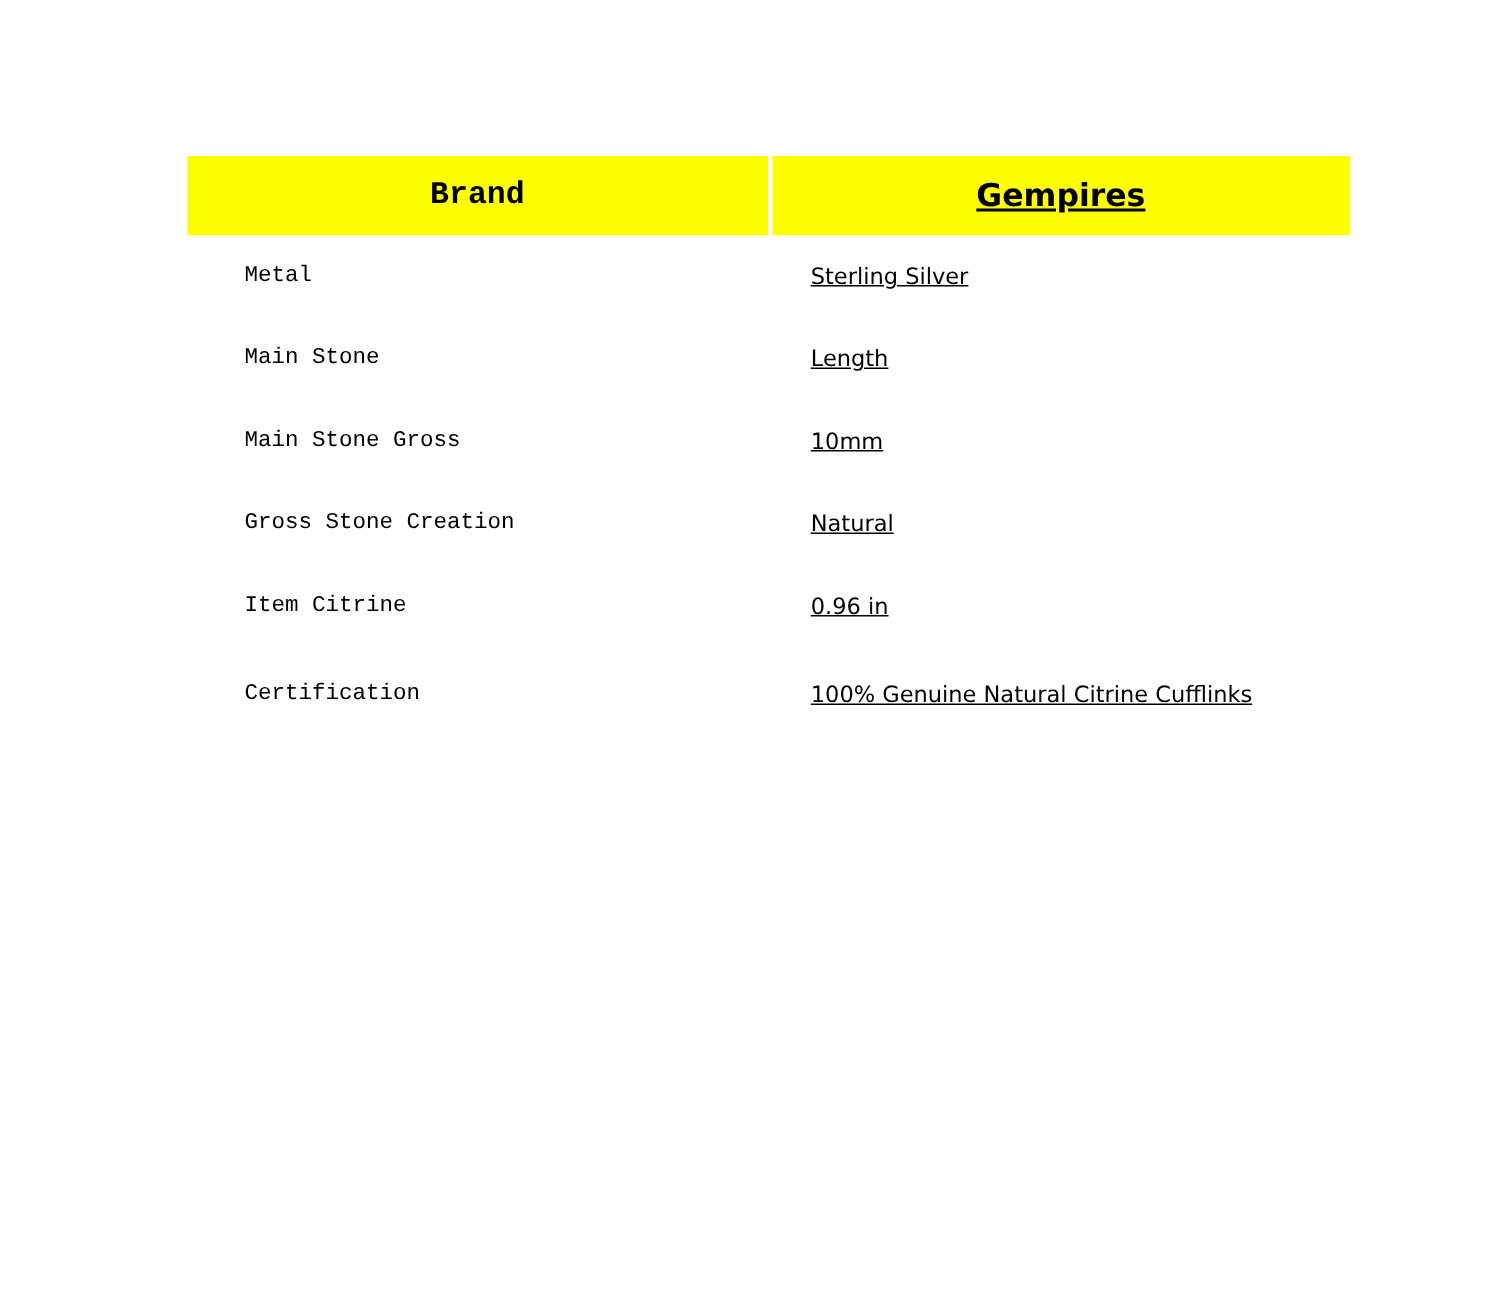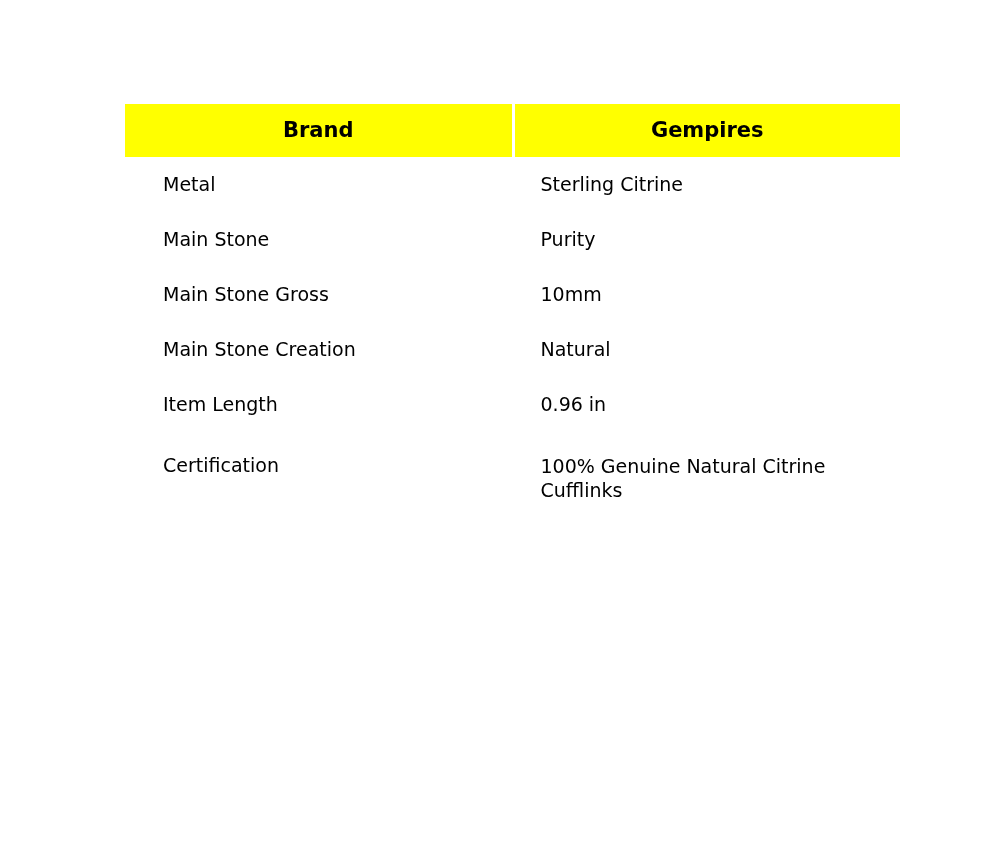--- a/index.html
+++ b/index.html
@@ -34,43 +34,45 @@
     height: 53px;
     font-weight: bold;
     font-size: 21px;
     text-align: center;
     background: #ffff00;
     padding: 0 18px;
     vertical-align: middle;
   }
   .spec-table td {
     padding: 0 18px 0 38px;
-    font-size: 19px;
+    font-size: 15px;
     vertical-align: middle;
     height: 55px;
     line-height: 1.22;
   }
   .spec-table td.value-cell {
     padding-left: 26px;
+    text-decoration: underline;
   }
   .spec-table tr.header-row td.label-cell,
   .spec-table tr.header-row td.value-cell {
     padding-left: 18px;
   }
   .spec-table tr.shaded td {
     background: #ffff00;
   }
   .spec-table tr.plain td {
     background: #ffffff;
   }
   .spec-table tr.header-row td.label-cell {
     border-right: 3px solid #ffffff;
   }
   .spec-table tr td.label-cell {
     border-right: 3px solid #ffffff;
+    font-family: Liberation Mono, monospace;
   }
   .spec-table tr.tall td {
     height: 74px;
     vertical-align: top;
     padding-top: 22px;
   }
   .spec-table tr.tall td.value-cell {
     line-height: 1.28;
   }
 </style>
@@ -84,44 +86,44 @@
       <col class="col-value">
     </colgroup>
     <tbody>
       <tr class="header-row">
         <td class="label-cell">Brand</td>
         <td class="value-cell">Gempires</td>
       </tr>
 
       <tr class="plain">
         <td class="label-cell">Metal</td>
-        <td class="value-cell">Sterling Citrine</td>
+        <td class="value-cell">Sterling Silver</td>
       </tr>
 
 
       <tr class="plain">
         <td class="label-cell">Main Stone</td>
-        <td class="value-cell">Purity</td>
+        <td class="value-cell">Length</td>
       </tr>
 
 
       <tr class="plain">
         <td class="label-cell">Main Stone Gross</td>
         <td class="value-cell">10mm</td>
       </tr>
 
 
       <tr class="plain">
-        <td class="label-cell">Main Stone Creation</td>
+        <td class="label-cell">Gross Stone Creation</td>
         <td class="value-cell">Natural</td>
       </tr>
 
 
       <tr class="plain">
-        <td class="label-cell">Item Length</td>
+        <td class="label-cell">Item Citrine</td>
         <td class="value-cell">0.96 in</td>
       </tr>
 
 
       <tr class="plain tall">
         <td class="label-cell">Certification</td>
         <td class="value-cell">100% Genuine Natural Citrine Cufflinks</td>
       </tr>
     </tbody>
   </table>

